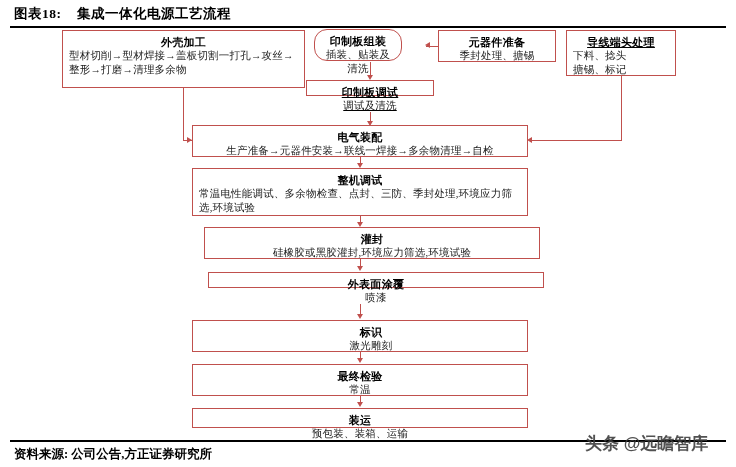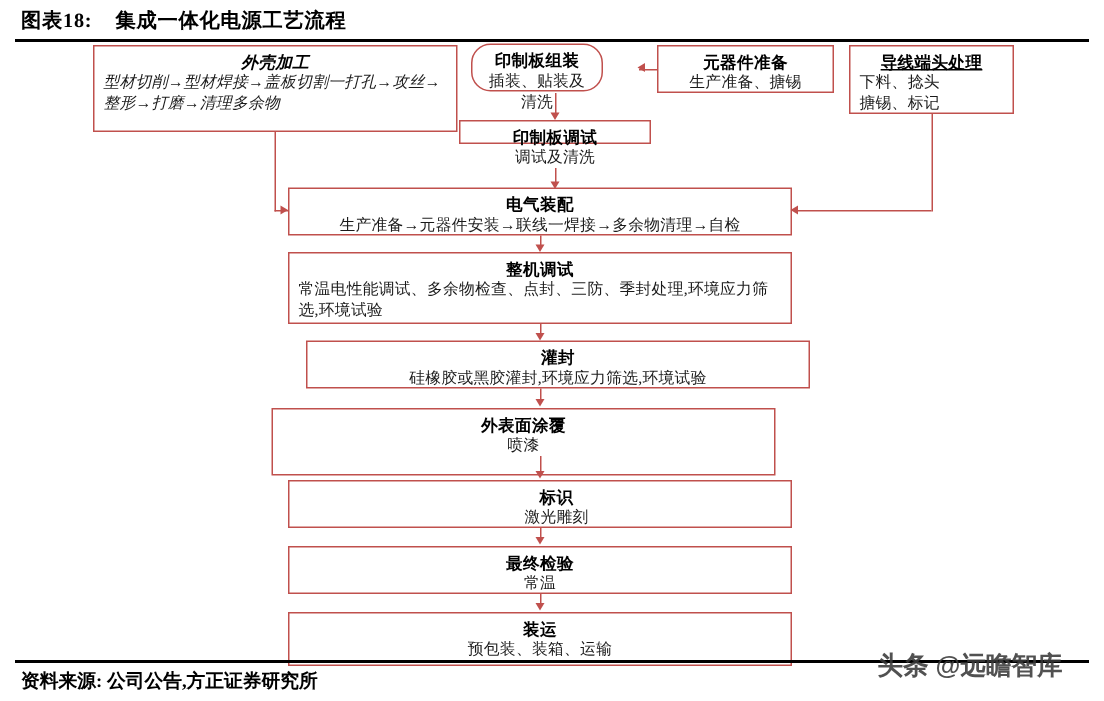--- a/index.html
+++ b/index.html
@@ -128,77 +128,77 @@
 </head>
 <body>
 
 <div id="chart-title">
   <span>图表18:</span>
   &nbsp;&nbsp;
   <span>集成一体化电源工艺流程</span>
 </div>
 <div id="title-rule"></div>
 
-<div class="node left-align" style="left:62px; top:30px; width:243px; height:58px;font-style:italic;">
+<div class="node left-align" style="left:62px; top:30px; width:243px; height:58px;">
   <span class="n-title">外壳加工</span>
   <span class="n-body">型材切削→型材焊接→盖板切割一打孔→攻丝→整形→打磨→清理多余物</span>
 </div>
 
 <div class="node" style="left:314px; top:29px; width:88px; height:32px;border-radius:13px;">
   <span class="n-title">印制板组装</span>
   <span class="n-body">插装、贴装及清洗</span>
 </div>
 
 <div class="node" style="left:438px; top:30px; width:118px; height:32px;">
   <span class="n-title">元器件准备</span>
-  <span class="n-body">生产准备、搪锡</span>
+  <span class="n-body">季封处理、搪锡</span>
 </div>
 
 <div class="node left-align" style="left:566px; top:30px; width:110px; height:46px;">
   <span class="n-title" style="text-align:center;text-decoration:underline;">导线端头处理</span>
   <span class="n-body" style="white-space:pre-line;">下料、捻头
 搪锡、标记</span>
 </div>
 
-<div class="node" style="left:306px; top:80px; width:128px; height:16px;">
+<div class="node" style="left:306px; top:80px; width:128px; height:16px;text-decoration:underline;">
   <span class="n-title">印制板调试</span>
   <span class="n-body">调试及清洗</span>
 </div>
 
 <div class="node" style="left:192px; top:125px; width:336px; height:32px;">
   <span class="n-title">电气装配</span>
   <span class="n-body">生产准备→元器件安装→联线一焊接→多余物清理→自检</span>
 </div>
 
 <div class="node left-align" style="left:192px; top:168px; width:336px; height:48px;">
   <span class="n-title" style="text-align:center;">整机调试</span>
   <span class="n-body">常温电性能调试、多余物检查、点封、三防、季封处理,环境应力筛选,环境试验</span>
 </div>
 
 <div class="node" style="left:192px; top:227px; width:336px; height:32px;margin-left:12px;">
   <span class="n-title">灌封</span>
   <span class="n-body">硅橡胶或黑胶灌封,环境应力筛选,环境试验</span>
 </div>
 
-<div class="node" style="left:181px; top:272px; width:336px; height:45px;">
+<div class="node" style="left:208px; top:272px; width:336px; height:16px;">
   <span class="n-title">外表面涂覆</span>
   <span class="n-body">喷漆</span>
 </div>
 
 <div class="node" style="left:192px; top:320px; width:336px; height:32px;padding-left:28px;">
   <span class="n-title">标识</span>
   <span class="n-body">激光雕刻</span>
 </div>
 
 <div class="node" style="left:192px; top:364px; width:336px; height:32px;">
   <span class="n-title">最终检验</span>
   <span class="n-body">常温</span>
 </div>
 
-<div class="node" style="left:192px; top:408px; width:336px; height:36px;">
+<div class="node" style="left:192px; top:408px; width:336px; height:20px;">
   <span class="n-title">装运</span>
   <span class="n-body">预包装、装箱、运输</span>
 </div>
 
 <div class="conn v" style="left:183px; top:88px; height:53px;"></div>
 <div class="conn h" style="left:183px; top:140px; width:9px;"></div>
 <div class="arrow-right" style="left:187px; top:137px;"></div>
 
 <div class="conn v" style="left:370px; top:62px; height:14px;"></div>
 <div class="arrow-down" style="left:367px; top:75px;"></div>

